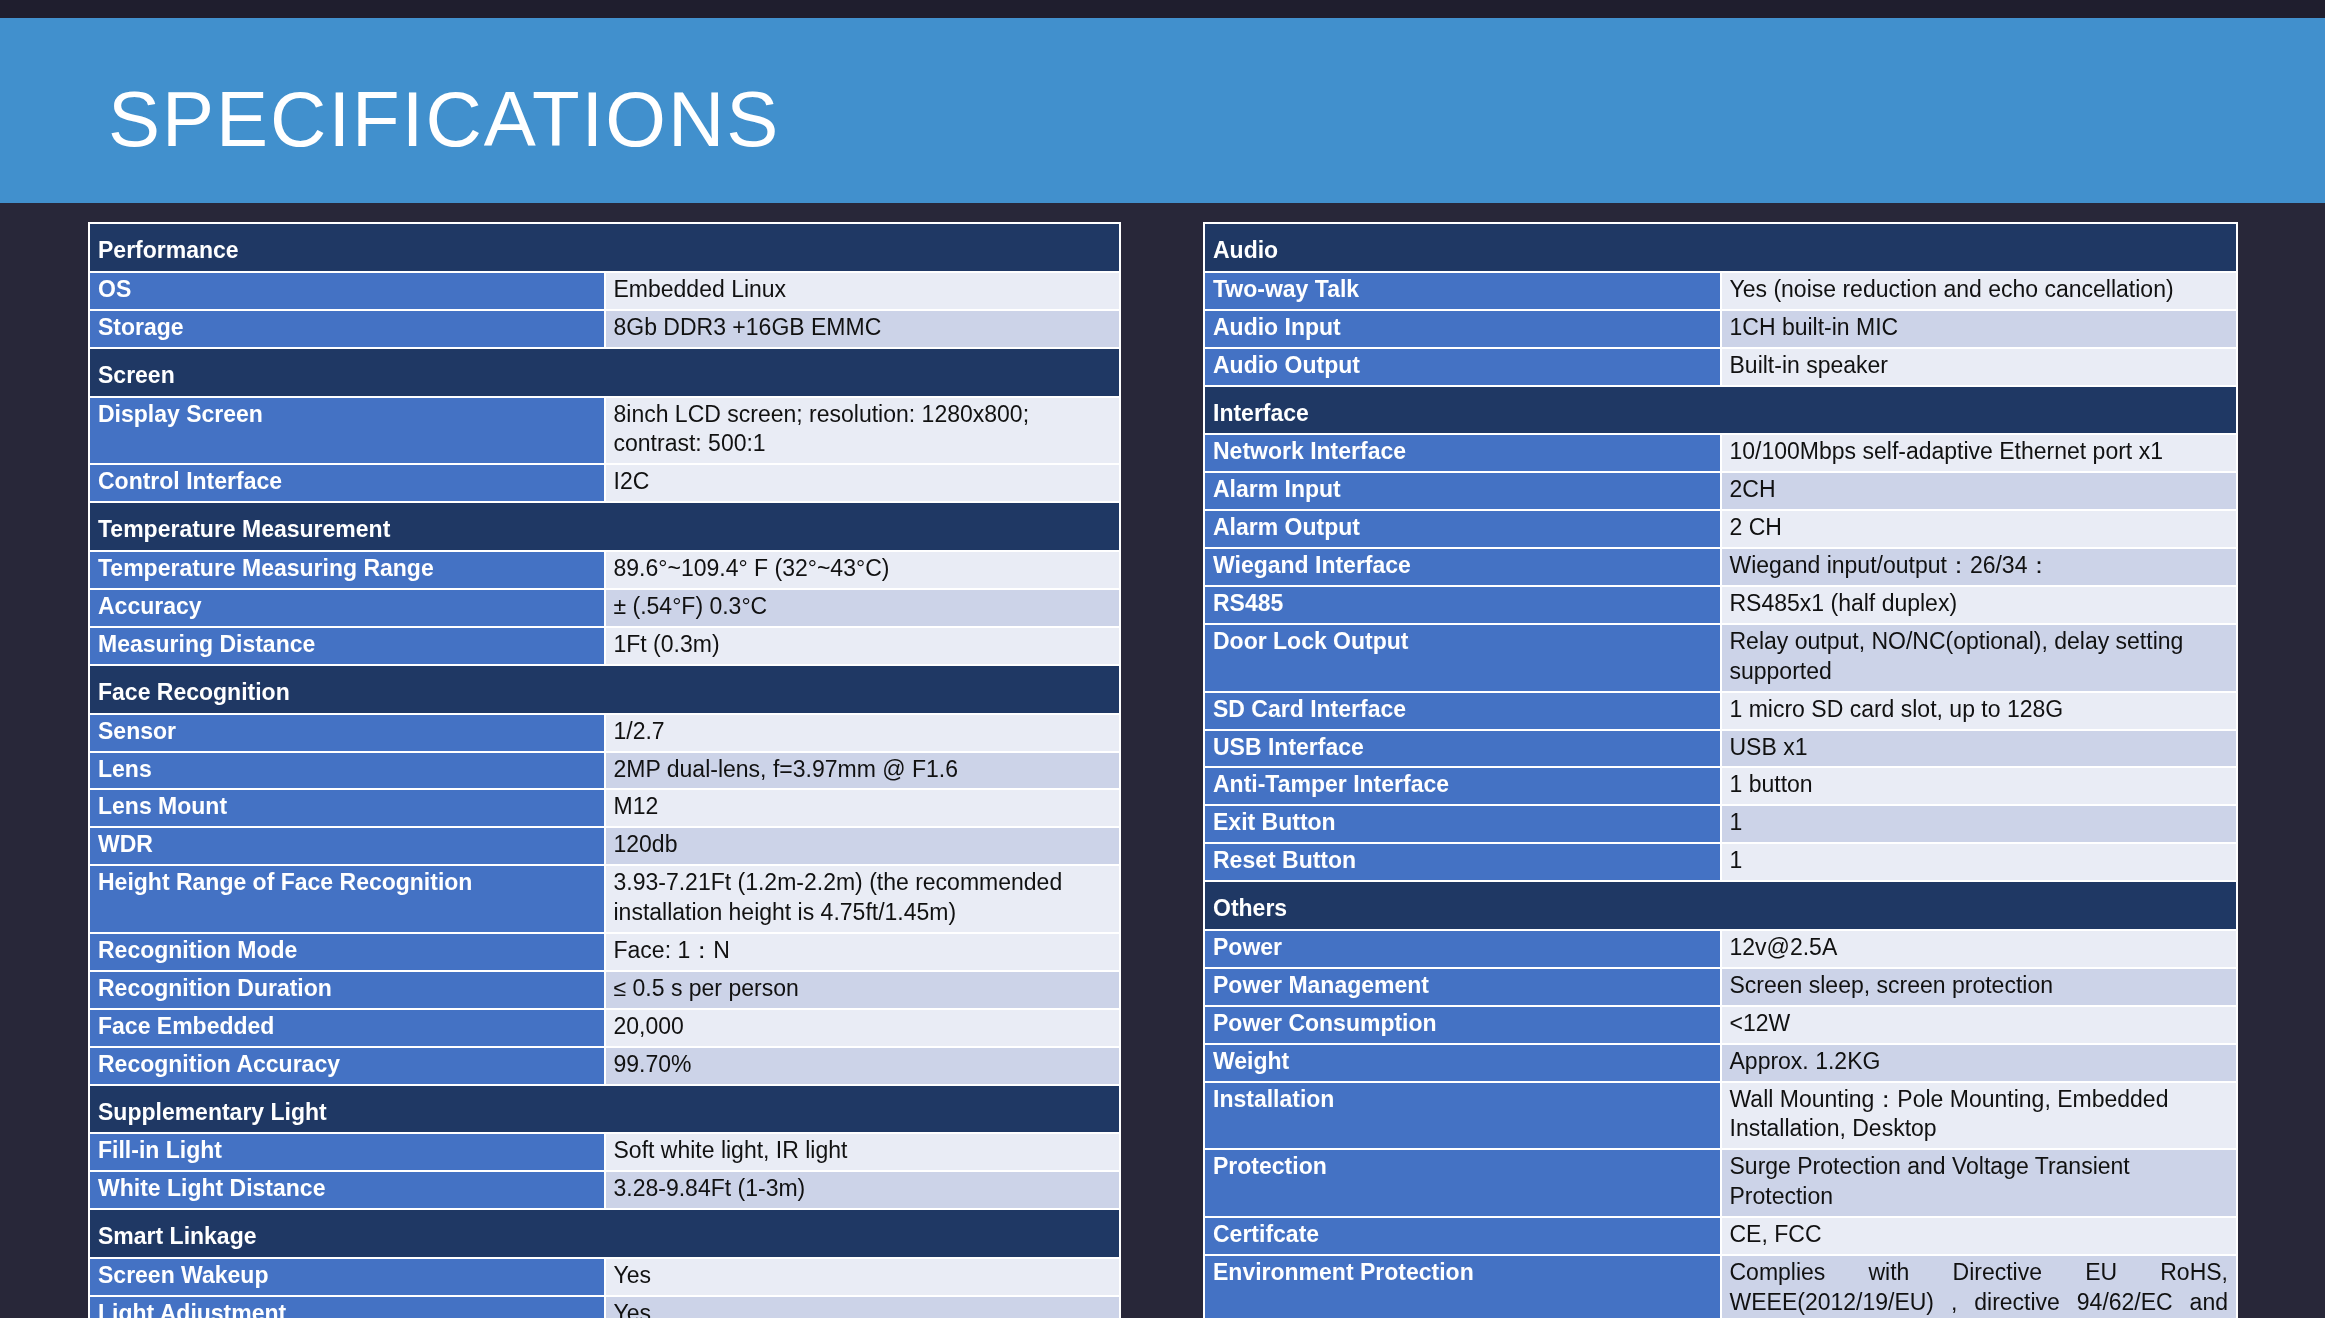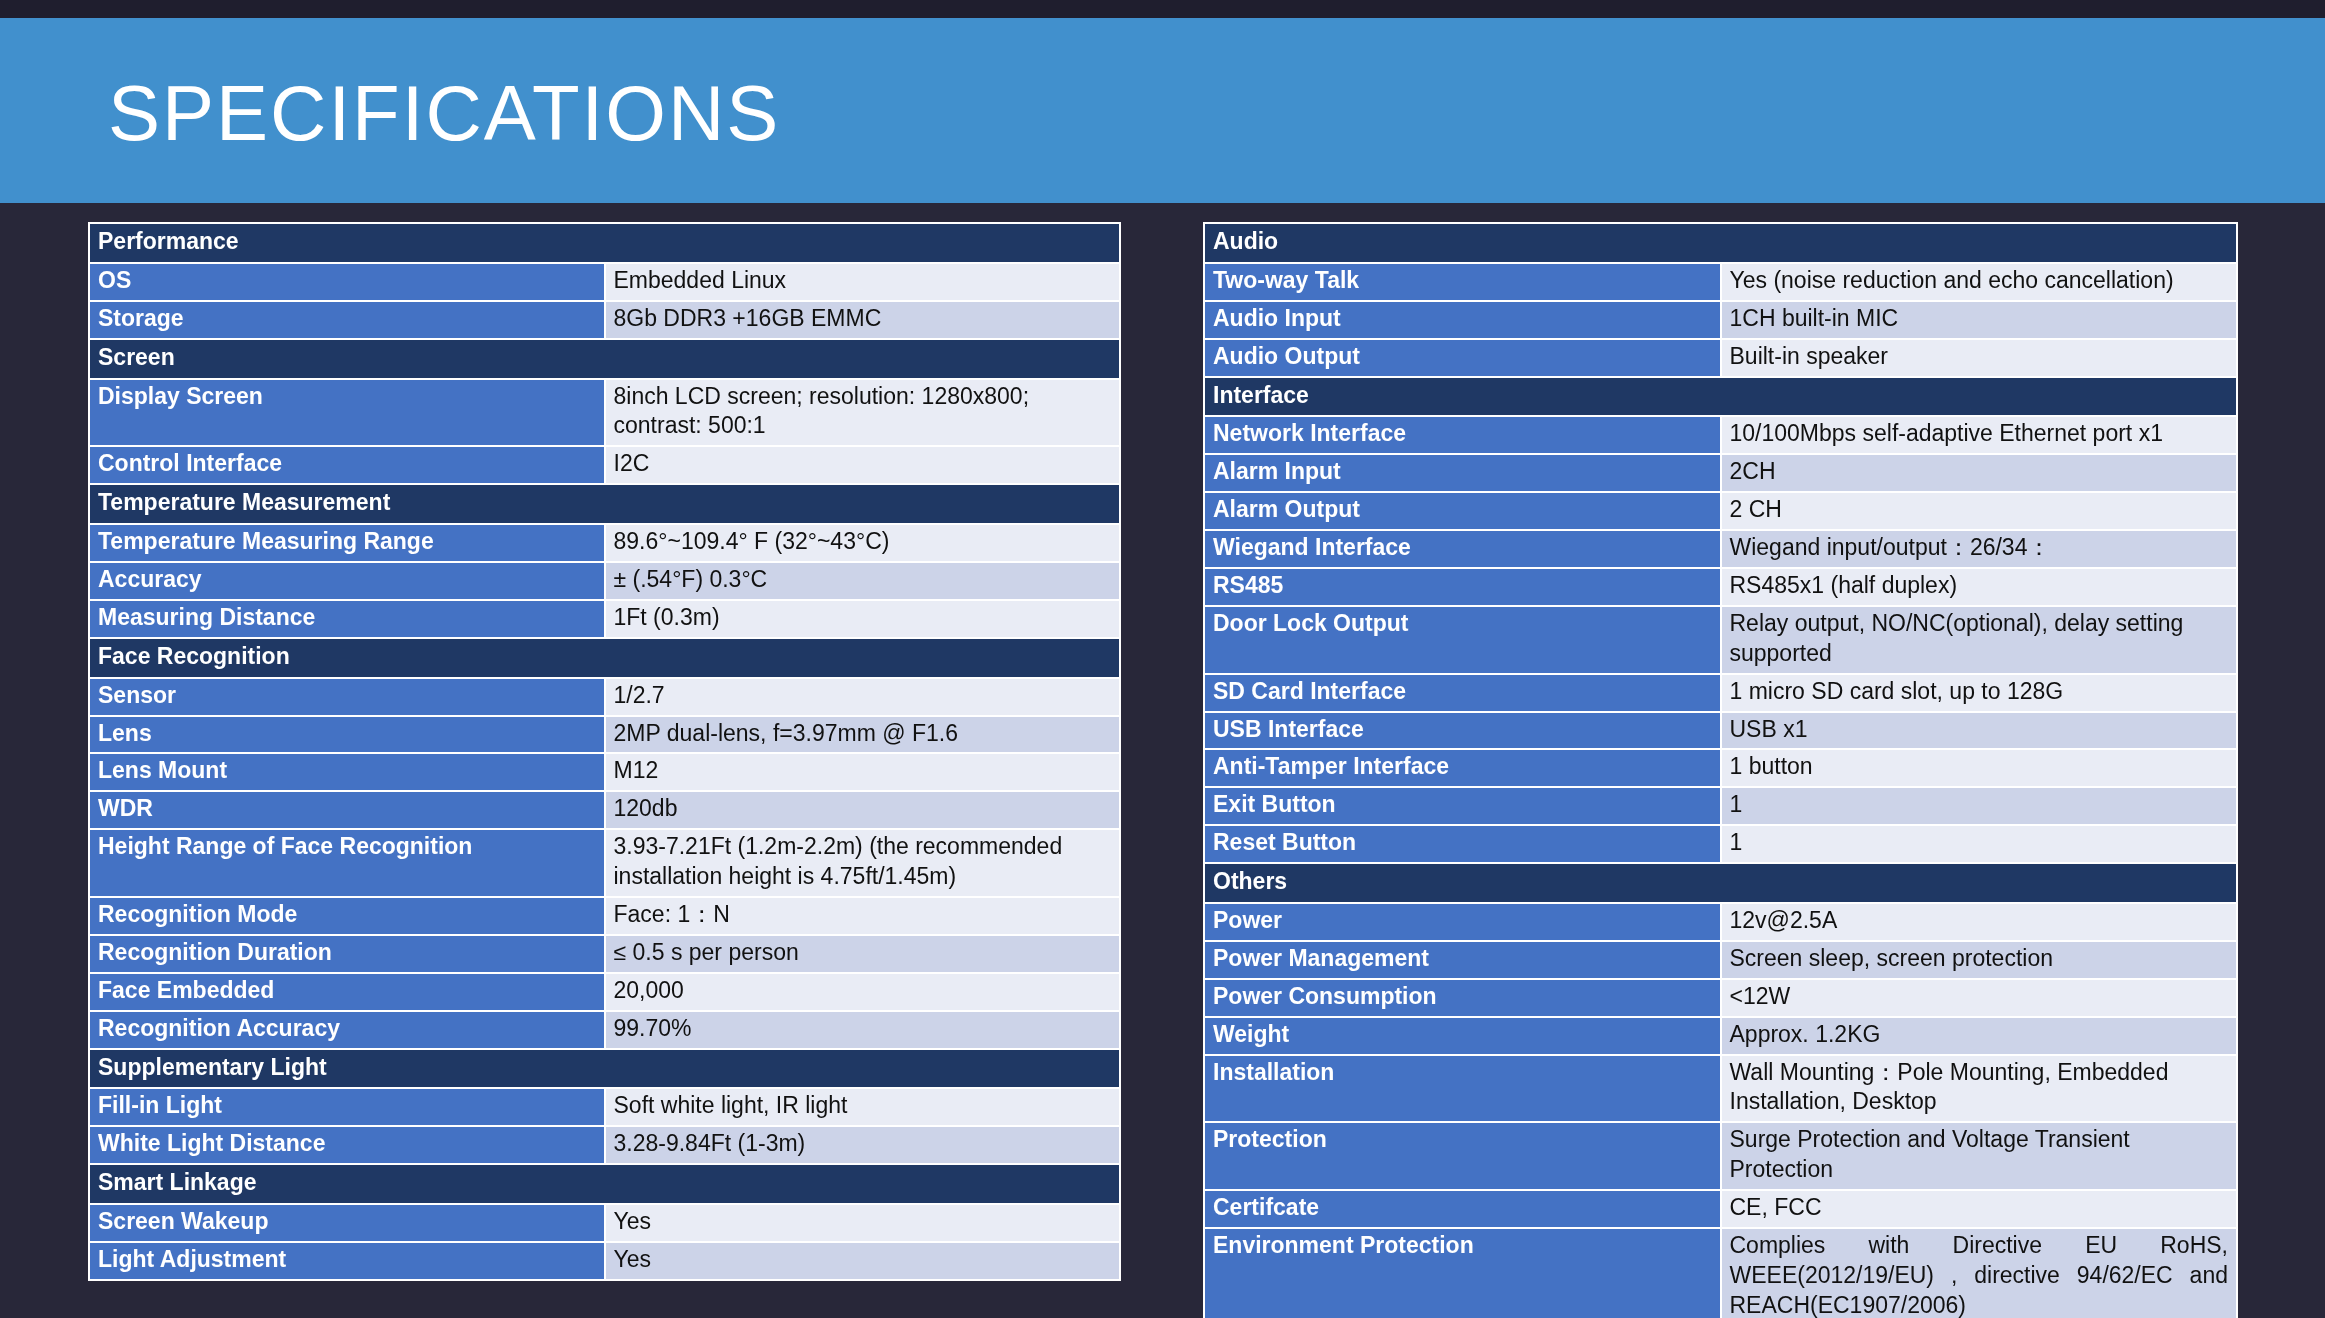--- a/index.html
+++ b/index.html
@@ -31,21 +31,21 @@
   .banner {
     position: absolute;
     left: 0; top: 18px;
     width: 2325px;
     height: 185px;
     background: #4190cd;
   }
   .banner-title {
     position: absolute;
     left: 108px;
-    top: 50px;
+    top: 56px;
     font-size: 78px;
     letter-spacing: 2px;
     color: #ffffff;
     font-weight: 400;
     font-family: "Liberation Sans", sans-serif;
     white-space: nowrap;
   }
   
   .col {
     position: absolute;
@@ -65,21 +65,21 @@
     padding: 2px 8px 4px 8px;
     border: 2px solid #ffffff;
     line-height: 1.30;
   }
   
   tr.section td {
     background: #1f3864;
     color: #ffffff;
     font-weight: bold;
     font-size: 23px;
-    padding-top: 3px;
+    padding-top: 12px;
     padding-bottom: 5px;
     border-color: #ffffff;
     margin-top: 26px;
   }
   
   td.k {
     background: #4472c4;
     color: #ffffff;
     font-weight: bold;
     font-size: 23px;

